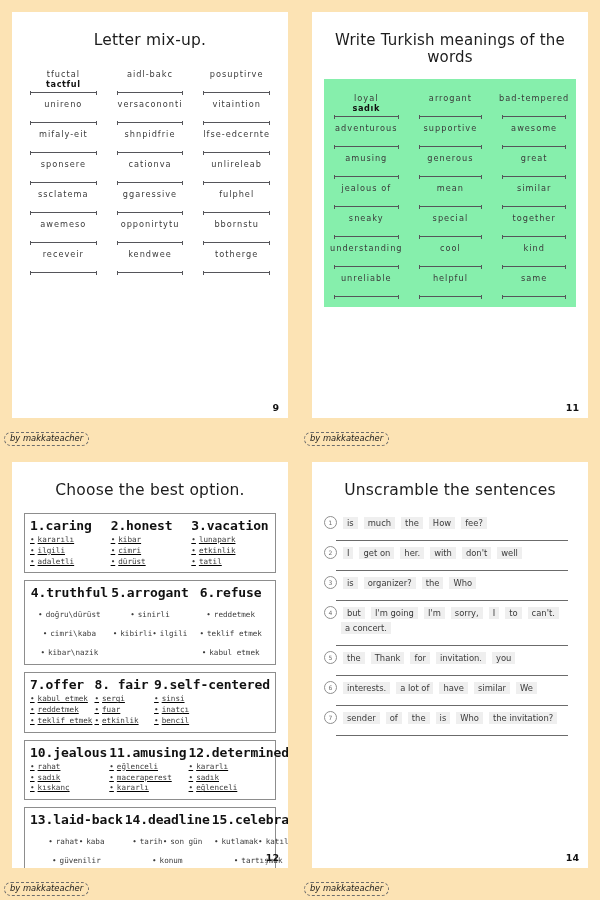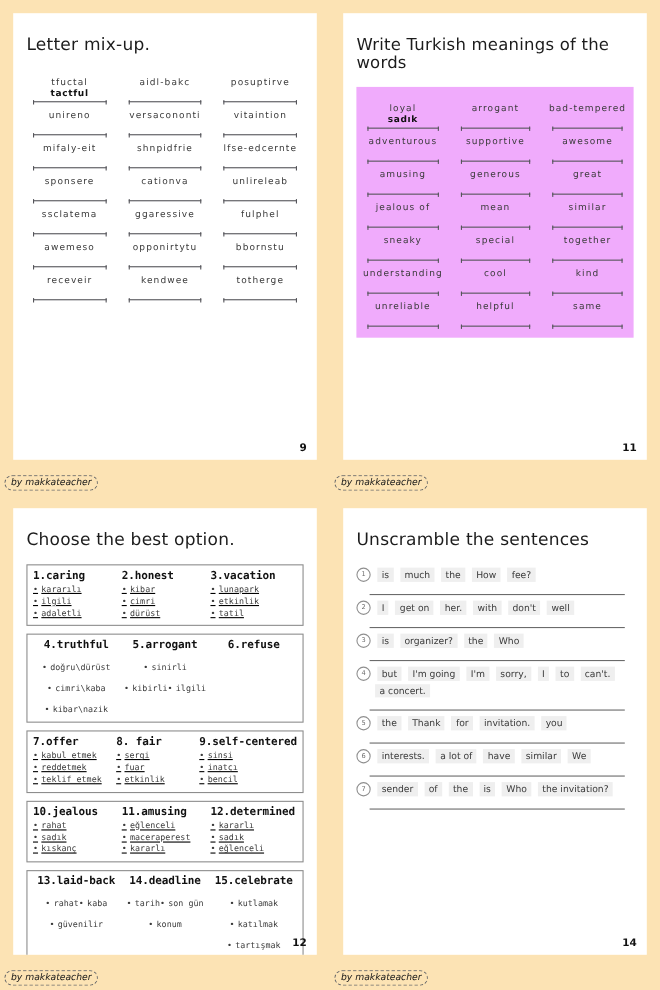--- a/index.html
+++ b/index.html
@@ -30,39 +30,40 @@
   .page {
     position: relative;
     background: #ffffff;
     width: 100%;
     height: 406px;
     box-sizing: border-box;
     padding: 10px 12px 6px 12px;
     overflow: hidden;
   }
   .ptitle {
+    text-align: center;
     font-family: "DejaVu Sans", sans-serif;
     font-size: 15.5px;
     font-weight: 400;
     letter-spacing: 0.2px;
     color: #1c1c1c;
     margin: 10px 0 14px 0;
     line-height: 1.1;
   }
   .ptitle.small { font-size: 15px; }
 
   
   .wordgrid {
     display: grid;
     grid-template-columns: 1fr 1fr 1fr;
     column-gap: 8px;
     row-gap: 0px;
   }
   .wordgrid.shaded {
-    background: #f0abfc;
+    background: #86efac;
     padding: 8px 4px 10px 4px;
   }
   .wcell {
     text-align: center;
     padding: 6px 2px 0 2px;
   }
   .wcell .w {
     font-family: "DejaVu Sans", sans-serif;
     font-size: 8.2px;
     letter-spacing: 1.0px;
@@ -102,21 +103,21 @@
     border: 1px solid #8d8d8d;
     padding: 4px 5px 5px 5px;
     margin-bottom: 7px;
     display: grid;
     grid-template-columns: 1fr 1fr 1fr;
     column-gap: 2px;
   }
   .optcol { }
   .optcol .head {
     font-family: "DejaVu Sans Mono", monospace;
-    font-size: 10px;
+    font-size: 13px;
     font-weight: bold;
     color: #111;
     letter-spacing: -0.1px;
     margin-bottom: 2px;
     white-space: nowrap;
   }
   .optcol ul {
     list-style: none;
     margin: 0;
     padding: 0;
@@ -136,20 +137,21 @@
   }
   .optbox.center .optcol .head,
   .optbox.center .optcol ul { text-align: center; }
   .optbox.center .optcol li { text-align: right; display: inline-block; }
 
   
   .uline { margin-bottom: 2px; }
   .urow {
     display: flex;
     flex-wrap: wrap;
+    align-items: center;
     gap: 4px 6px;
     padding: 3px 0 0 0;
   }
   .unum {
     width: 11px;
     height: 11px;
     border: 1px solid #8f8f8f;
     border-radius: 50%;
     font-family: "DejaVu Sans", sans-serif;
     font-size: 6px;
@@ -474,20 +476,21 @@
             <div class="optcol">
               <div class="head">4.truthful</div>
               <ul><li>doğru\dürüst</li><li>cimri\kaba</li><li>kibar\nazik</li></ul>
             </div>
             <div class="optcol">
               <div class="head">5.arrogant</div>
               <ul><li>sinirli</li><li>kibirli</li><li>ilgili</li></ul>
             </div>
             <div class="optcol">
               <div class="head">6.refuse</div>
+              <ul><li>reddetmek</li><li>teklif etmek</li><li>kabul etmek</li></ul>
             </div>
           </div>
           <div class="optbox">
             <div class="optcol">
               <div class="head">7.offer</div>
               <ul>
                 <li>kabul etmek</li>
                 <li>reddetmek</li>
                 <li>teklif etmek</li>
               </ul>

